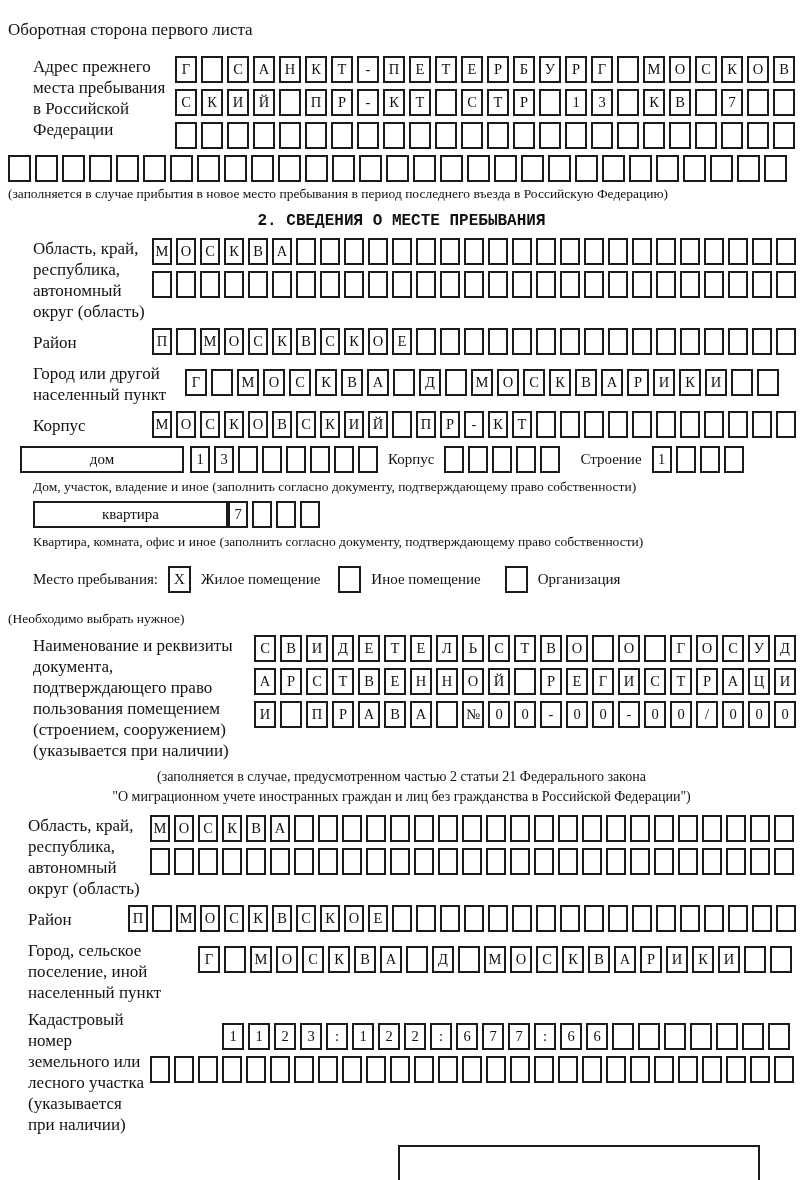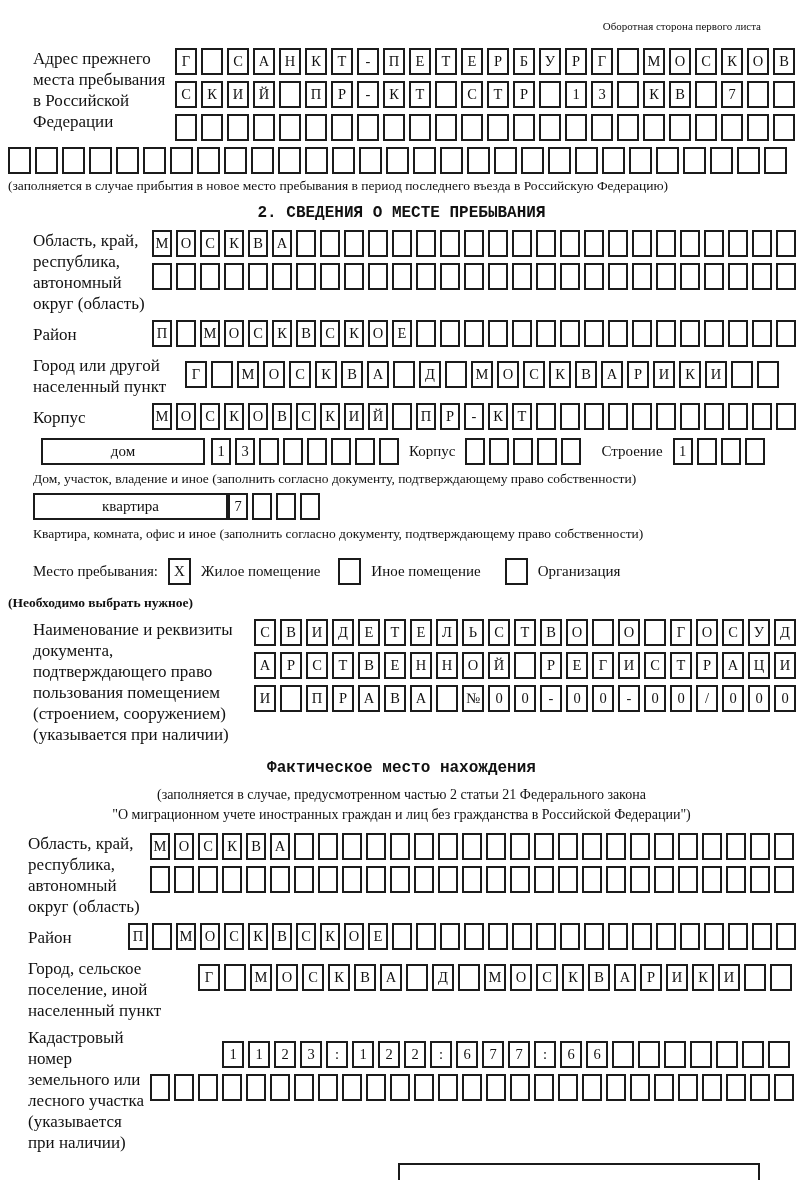--- a/index.html
+++ b/index.html
@@ -1,18 +1,18 @@
 <!DOCTYPE html>
 <html><head>
 <meta charset="utf-8">
 <style>
   html,body{margin:0;padding:0;background:#fff;}
   body{width:800px;font-family:"Liberation Serif","DejaVu Serif",serif;color:#111;}
   .sheet{box-sizing:border-box;width:800px;min-height:1180px;padding:20px 5px 10px 8px;}
-  .hdr{text-align:right;padding-right:34px;font-size:11px;}
+  .hdr{text-align:left;padding-right:34px;font-size:17px;}
   .form-row{display:flex;align-items:flex-start;margin-bottom:6px;}
   .lbl{box-sizing:border-box;flex:none;padding-left:25px;padding-right:6px;font-size:17px;line-height:21px;}
   .lbl.single{line-height:29px;}
   .cellcol{display:flex;flex-direction:column;gap:6px;}
   .cells{display:flex;gap:4px;}
   .cell{box-sizing:border-box;flex:none;width:21px;height:27px;border:2px solid #1b1b1b;
         display:flex;align-items:center;justify-content:center;
         font-size:14.5px;line-height:1;background:#fff;}
   .c24 .cell{width:22px}
   .c29 .cell{width:23px}
@@ -24,21 +24,21 @@
   .c8  .cell{width:20px}
   .c5  .cell{width:20px}
   .c4  .cell{width:20px}
   .caption{font-size:13.5px;margin:4px 0 8px;}
   .h-sec{text-align:center;font-weight:bold;font-size:16px;margin:10px 0 8px;font-family:Liberation Mono, monospace;}
   .widebox{box-sizing:border-box;border:2px solid #1b1b1b;height:27px;flex:none;
            display:flex;align-items:center;justify-content:center;font-size:15px;}
   .chk{box-sizing:border-box;width:23px;height:27px;border:2px solid #1b1b1b;flex:none;
        display:flex;align-items:center;justify-content:center;font-size:15px;}
   .stayrow{display:flex;align-items:center;gap:10px;padding-left:25px;font-size:15px;margin-top:10px;}
-  .noteq{margin-top:10px;font-weight:bold;}
+  .noteq{margin-top:18px;}
   .actual-note{text-align:center;font-size:14px;line-height:20px;}
   .stampbox{box-sizing:border-box;border:2px solid #1b1b1b;width:362px;height:172px;margin:10px 0 4px 390px;}
   .mt4{margin-top:4px}.mt16{margin-top:16px}
 </style>
 </head>
 <body>
 
 <div class="sheet">
 
   <div class="hdr">Оборотная сторона первого листа</div>
@@ -314,21 +314,21 @@
         <div class="cell"></div>
         <div class="cell"></div>
         <div class="cell"></div>
         <div class="cell"></div>
         <div class="cell"></div>
         <div class="cell"></div>
       </div>
   </div>
 
   <div class="form-row mt4" style="align-items:center;gap:6px">
-    <div class="widebox" style="width:164px;margin-left:33px">дом</div>
+    <div class="widebox" style="width:164px;margin-left:12px">дом</div>
     <div class="cells c8">
         <div class="cell">1</div>
         <div class="cell">3</div>
         <div class="cell"></div>
         <div class="cell"></div>
         <div class="cell"></div>
         <div class="cell"></div>
         <div class="cell"></div>
         <div class="cell"></div>
       </div>
@@ -440,21 +440,20 @@
           <div class="cell">0</div>
           <div class="cell">0</div>
           <div class="cell">/</div>
           <div class="cell">0</div>
           <div class="cell">0</div>
           <div class="cell">0</div>
         </div>
     </div>
   </div>
 
-  <div class="h-sec" style="margin-top:14px">Фактическое место нахождения</div>
   <div class="actual-note">(заполняется в случае, предусмотренном частью 2 статьи 21 Федерального закона</div>
   <div class="actual-note" style="margin-bottom:8px">"О миграционном учете иностранных граждан и лиц без гражданства в Российской Федерации")</div>
 
   <div class="form-row">
     <div class="lbl" style="flex-basis:142px;padding-left:20px">Область, край, республика, автономный округ (область)</div>
     <div class="cellcol">
       <div class="cells c27">
           <div class="cell">М</div>
           <div class="cell">О</div>
           <div class="cell">С</div>

